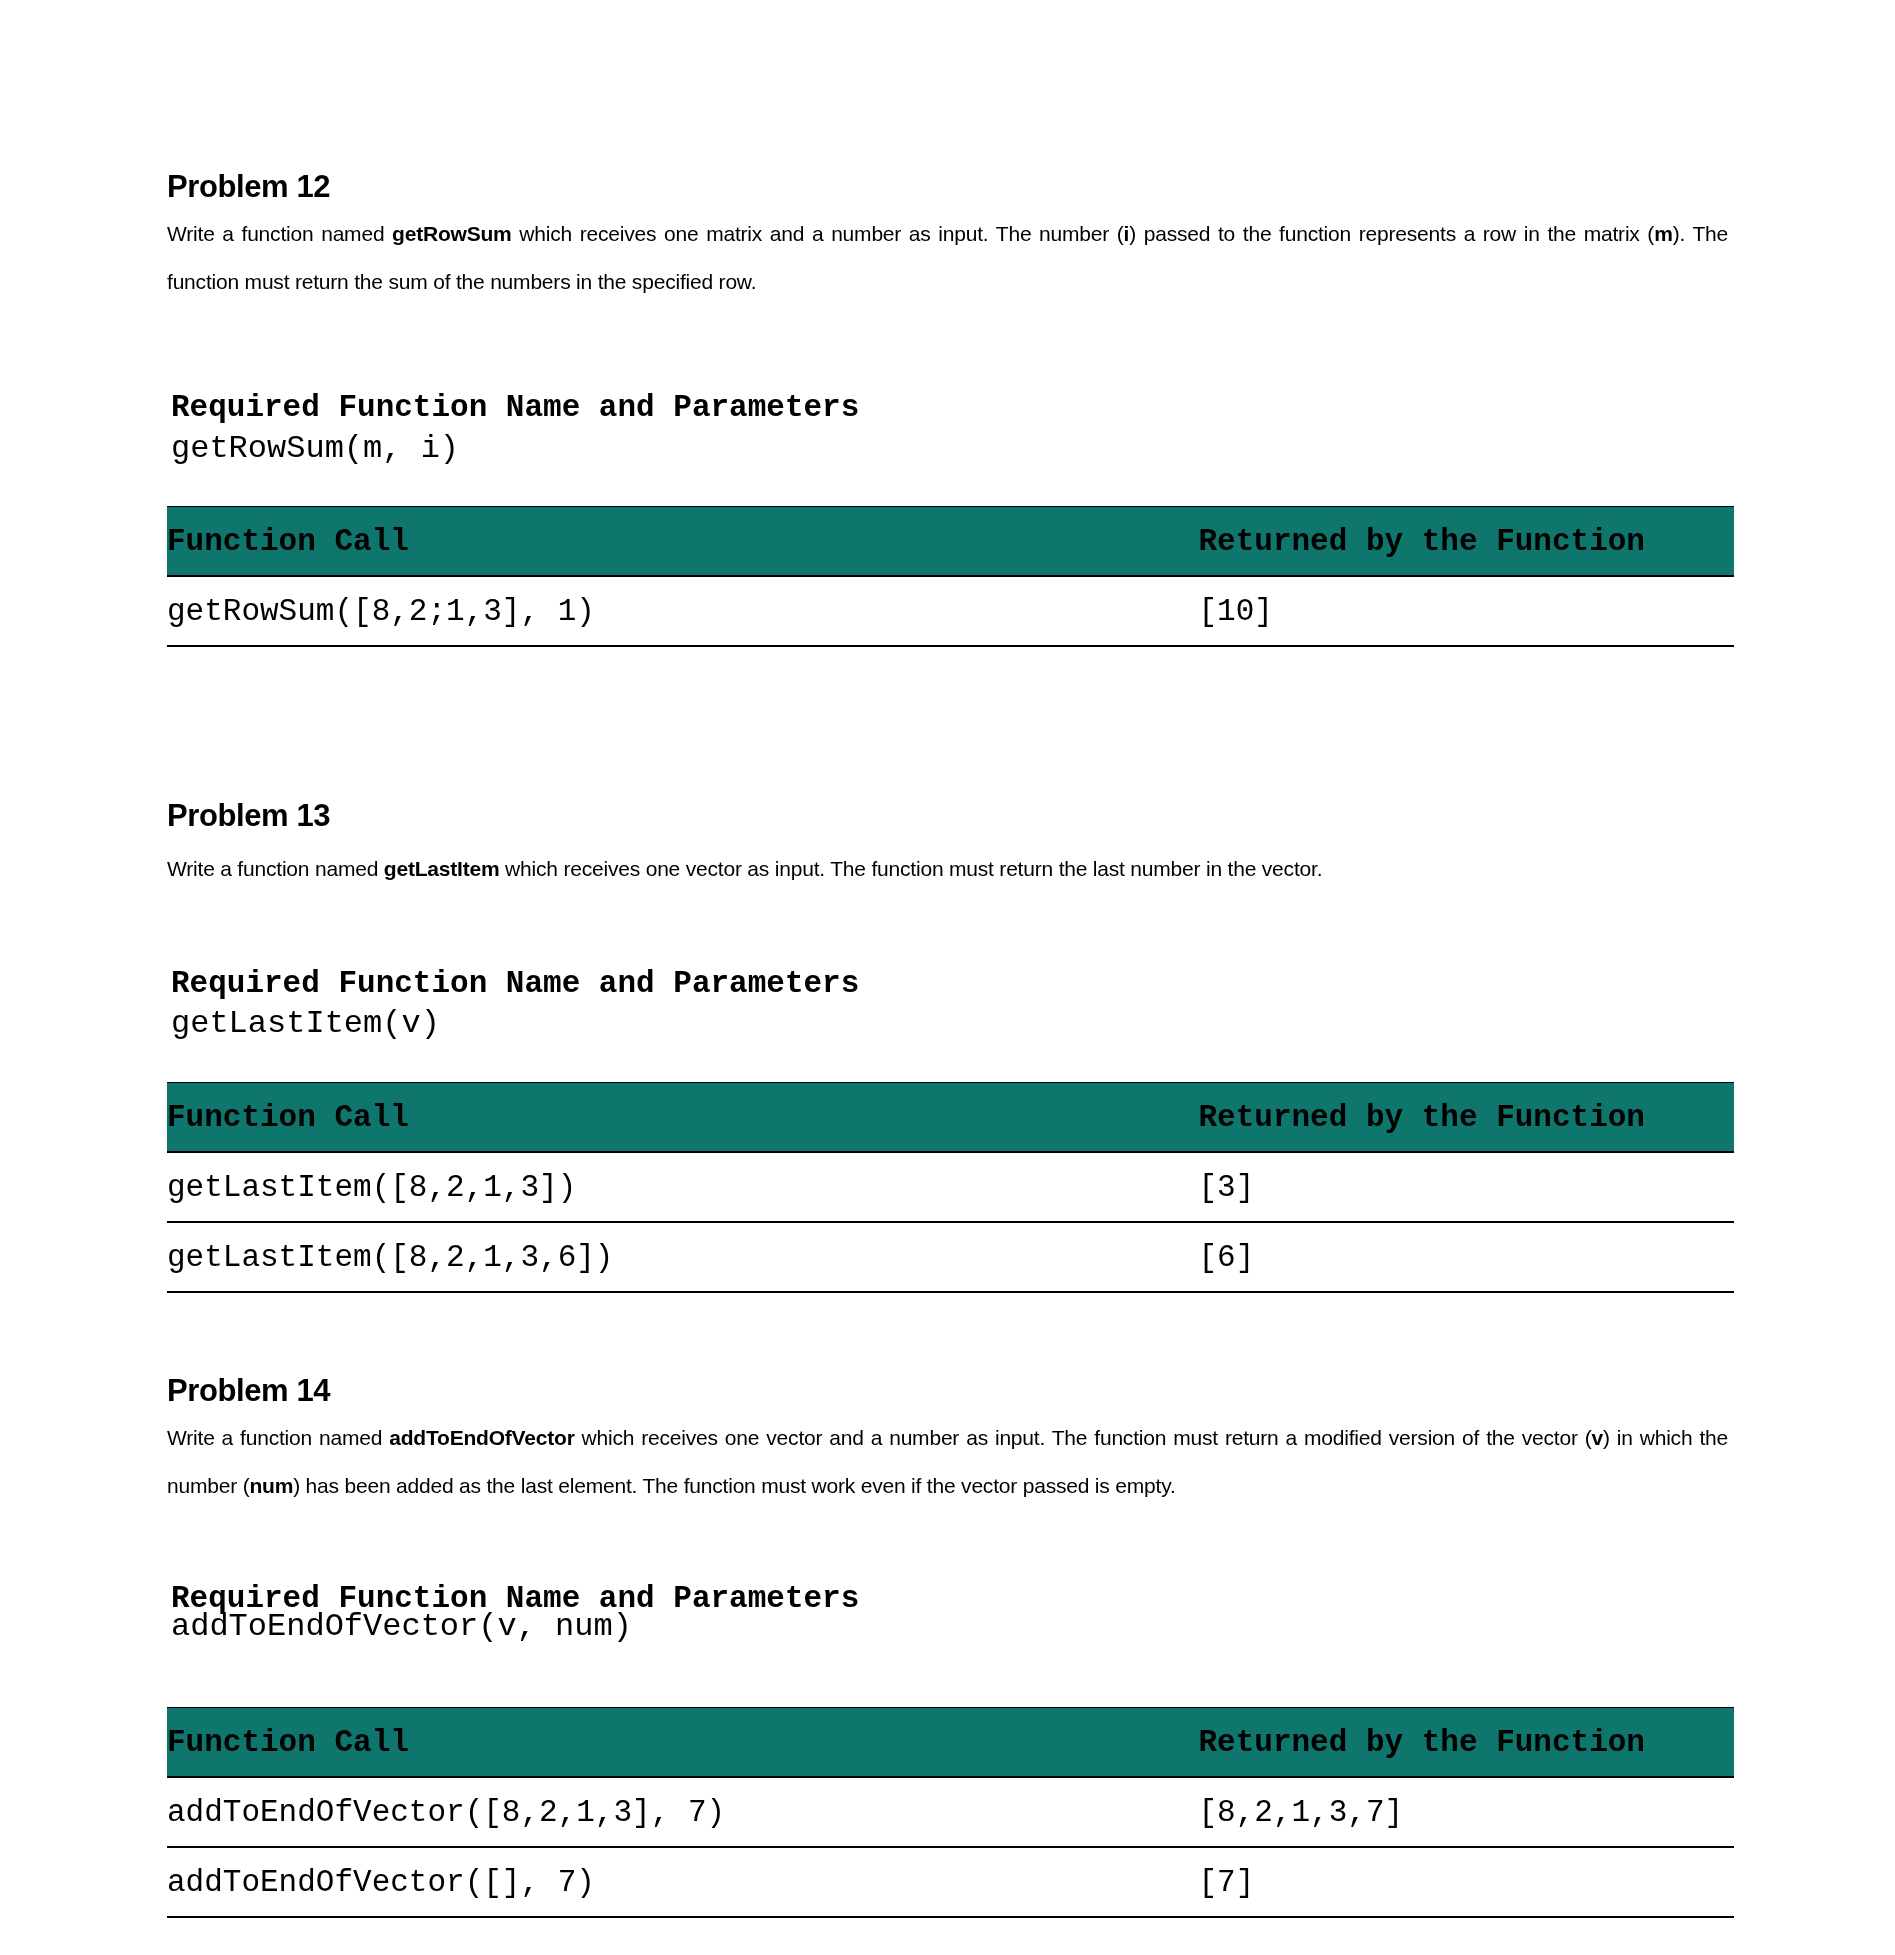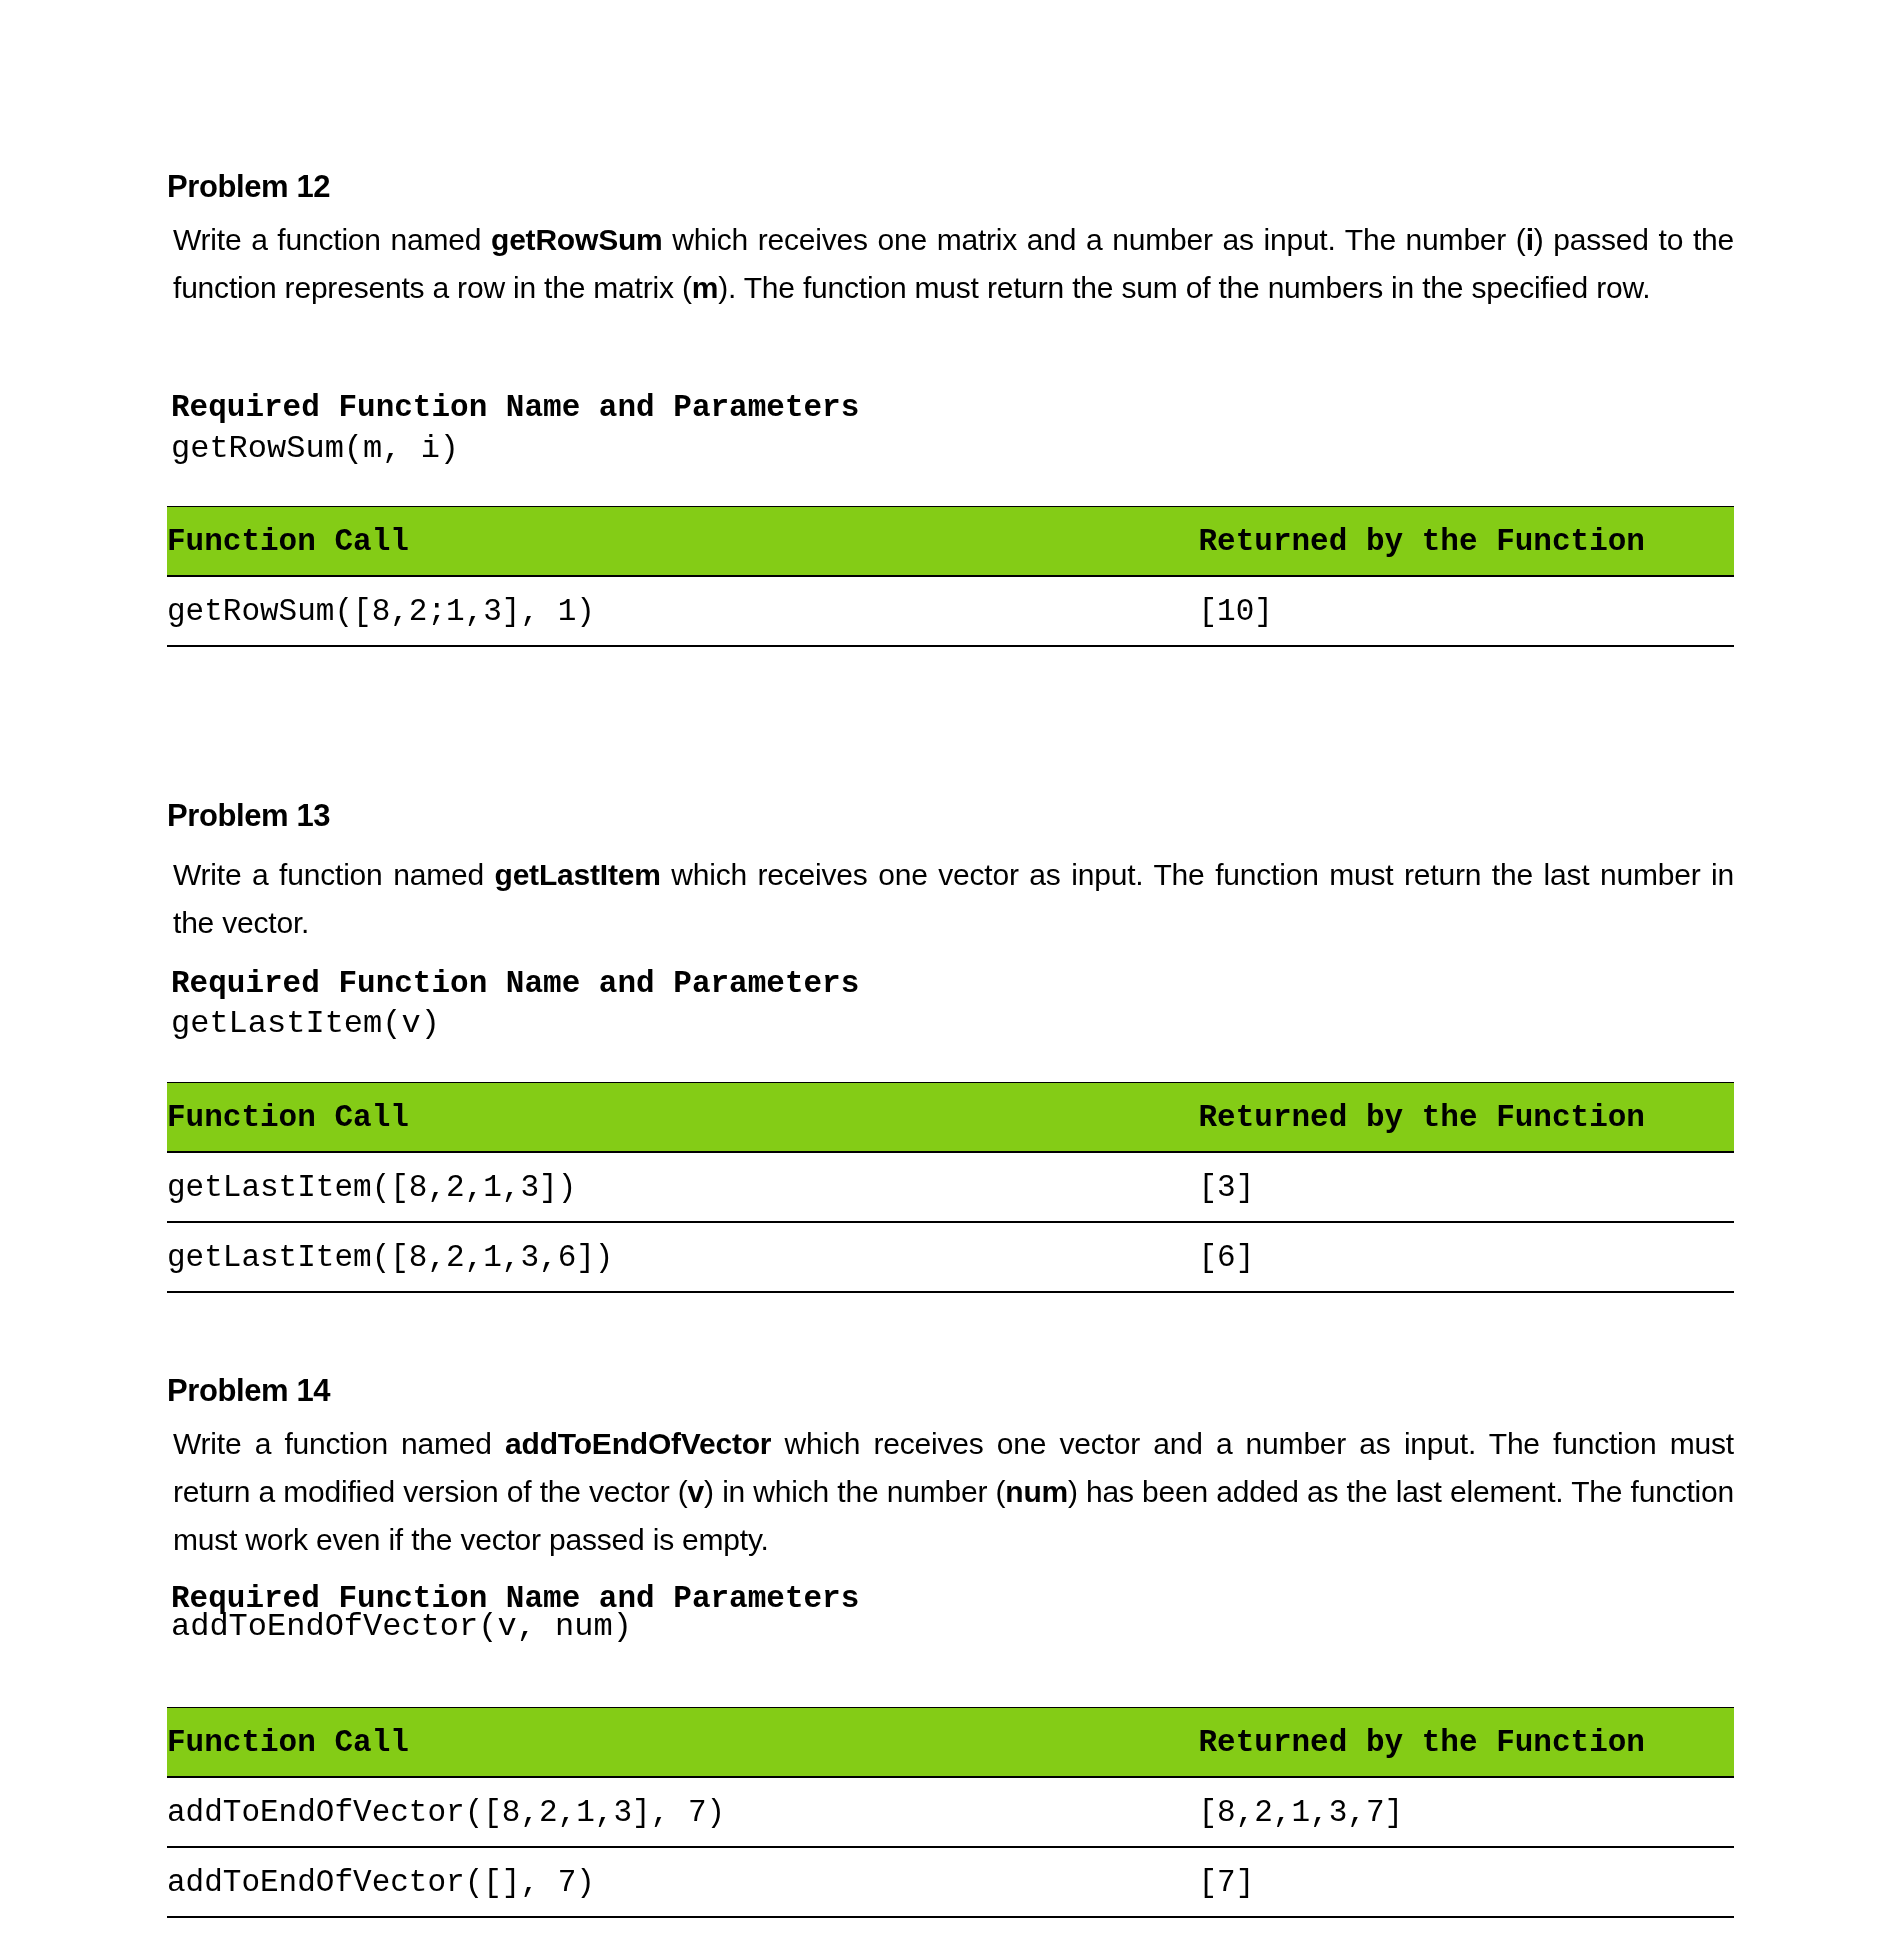--- a/index.html
+++ b/index.html
@@ -5,42 +5,42 @@
   html, body { margin: 0; padding: 0; background: #ffffff; }
   body { width: 1896px; height: 1955px; position: relative; overflow: hidden; color: #000; }
   .section { position: absolute; left: 167px; width: 1561px; }
   .heading {
     position: absolute; left: 0; top: 0;
     font-family: "Liberation Sans", sans-serif; font-weight: bold;
     font-size: 31px; line-height: 37px; margin: 0; letter-spacing: -0.4px;
   }
   .desc {
     position: absolute; left: 0; width: 1561px;
-    font-family: "Liberation Sans", sans-serif; font-size: 30px;
-    line-height: 48px; text-align: justify; margin: 6px; letter-spacing: -0.2px;
+    font-family: "Liberation Sans", sans-serif; font-size: 21px;
+    line-height: 48px; text-align: justify; margin: 0; letter-spacing: -0.2px;
   }
   .desc b { font-weight: bold; }
   .req-label {
     position: absolute; left: 0;
     font-family: "Liberation Mono", monospace; font-weight: bold;
     font-size: 31px; line-height: 37px; margin: 4px;
   }
   .signature {
     position: absolute; left: 0;
     font-family: "Liberation Mono", monospace; font-size: 32px; line-height: 37px; margin: 4px;
   }
   table.calls {
     position: absolute; left: 0; width: 1566px;
     border-collapse: collapse; table-layout: fixed;
     font-family: "Liberation Mono", monospace; font-size: 31px;
   }
   table.calls col.c1 { width: 1030px; }
   table.calls col.c2 { width: 537px; }
   table.calls thead th {
-    background: #84cc16; text-align: left; font-weight: bold;
+    background: #0f766e; text-align: left; font-weight: bold;
     height: 68px; padding: 0; vertical-align: middle;
     border-top: 1.5px solid #000; border-bottom: 2.2px solid #000;
   }
   table.calls thead th.col2 { padding-left: 1.5px; }
   table.calls tbody td {
     height: 68px; padding: 0; vertical-align: middle;
     border-bottom: 2.2px solid #000;
     margin-top: 48px;
   }
   table.calls tbody td.col2 { padding-left: 1.5px; }

